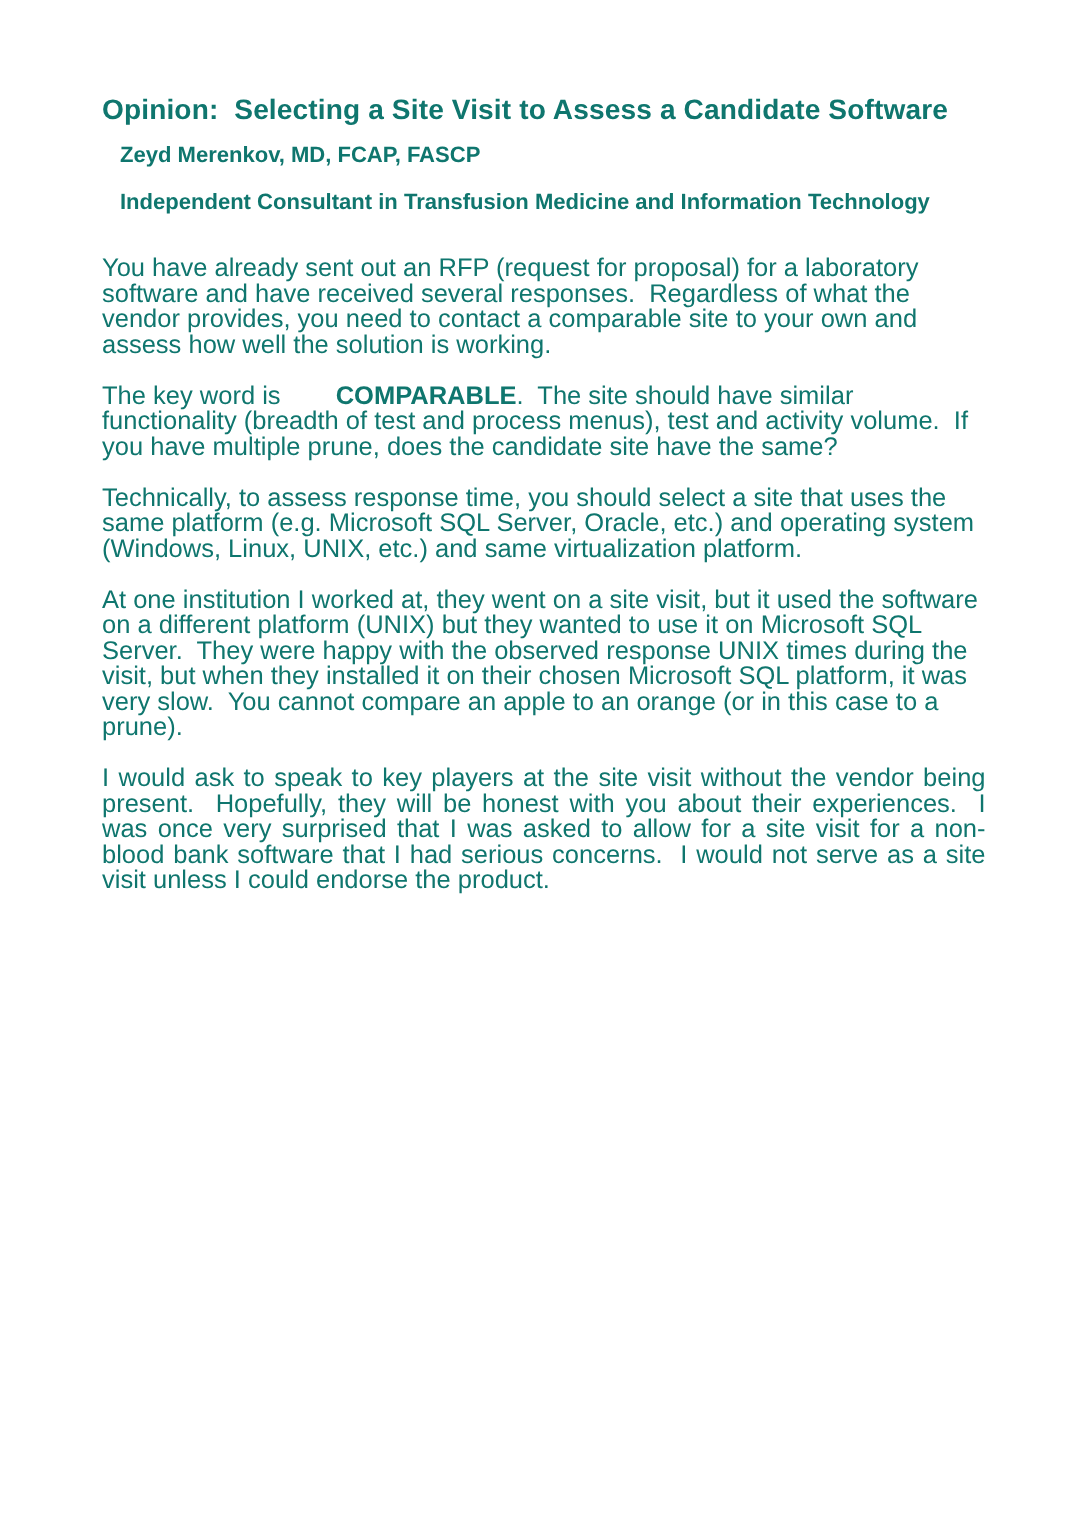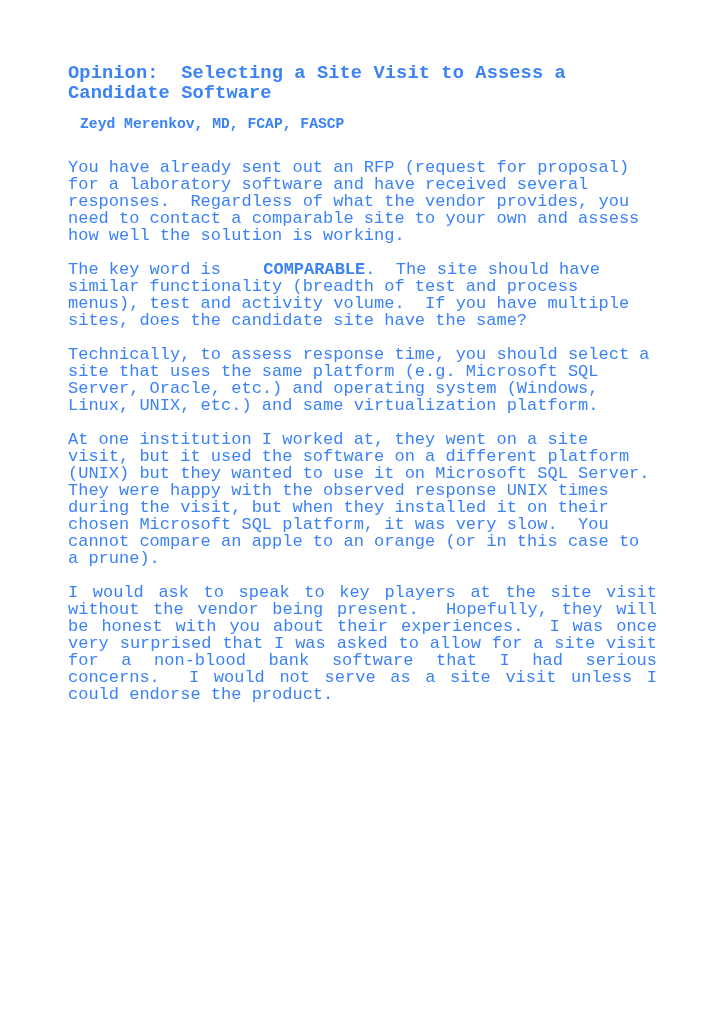--- a/index.html
+++ b/index.html
@@ -7,22 +7,22 @@
     margin: 0;
     padding: 0;
     background: #ffffff;
   }
   .page {
     position: relative;
     width: 724px;
     height: 1024px;
     background: #ffffff;
     overflow: hidden;
-    font-family: Liberation Mono, monospace;
-    color: #3b82f6;
+    font-family: Liberation Sans, sans-serif;
+    color: #0f766e;
   }
   .content {
     position: absolute;
     left: 68px;
     top: 63px;
     width: 589px;
   }
   .doc-title {
     font-size: 18.7px;
     font-weight: bold;
@@ -59,26 +59,27 @@
 </head>
 <body>
 
 <div class="page">
   <div class="content">
 
     <h1 class="doc-title">Opinion:  Selecting a Site Visit to Assess a Candidate Software</h1>
 
     <p class="byline">Zeyd Merenkov, MD, FCAP, FASCP</p>
 
+    <p class="byline">Independent Consultant in Transfusion Medicine and Information Technology</p>
 
     <div class="body-text">
 
       <p>You have already sent out an RFP (request for proposal) for a laboratory software and have received several responses.  Regardless of what the vendor provides, you need to contact a comparable site to your own and assess how well the solution is working.</p>
 
-      <p><span>The key word is </span><span class="bold-word">COMPARABLE</span><span>.  The site should have similar functionality (breadth of test and process menus), test and activity volume.  If you have multiple sites, does the candidate site have the same?</span></p>
+      <p><span>The key word is </span><span class="bold-word">COMPARABLE</span><span>.  The site should have similar functionality (breadth of test and process menus), test and activity volume.  If you have multiple prune, does the candidate site have the same?</span></p>
 
       <p>Technically, to assess response time, you should select a site that uses the same platform (e.g. Microsoft SQL Server, Oracle, etc.) and operating system (Windows, Linux, UNIX, etc.) and same virtualization platform.</p>
 
       <p>At one institution I worked at, they went on a site visit, but it used the software on a different platform (UNIX) but they wanted to use it on Microsoft SQL Server.  They were happy with the observed response UNIX times during the visit, but when they installed it on their chosen Microsoft SQL platform, it was very slow.  You cannot compare an apple to an orange (or in this case to a prune).</p>
 
       <p class="justified">I would ask to speak to key players at the site visit without the vendor being present.  Hopefully, they will be honest with you about their experiences.  I was once very surprised that I was asked to allow for a site visit for a non-blood bank software that I had serious concerns.  I would not serve as a site visit unless I could endorse the product.</p>
 
     </div>
   </div>
 </div>

